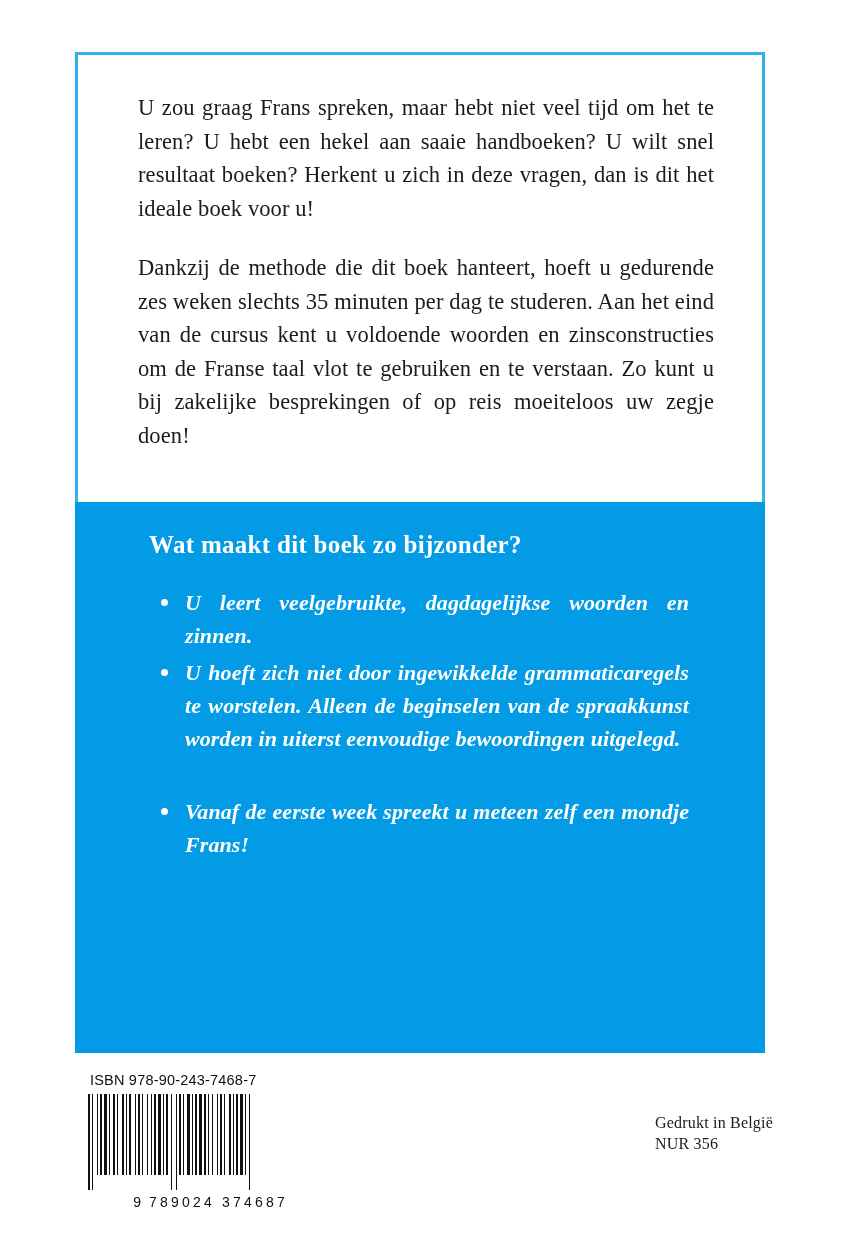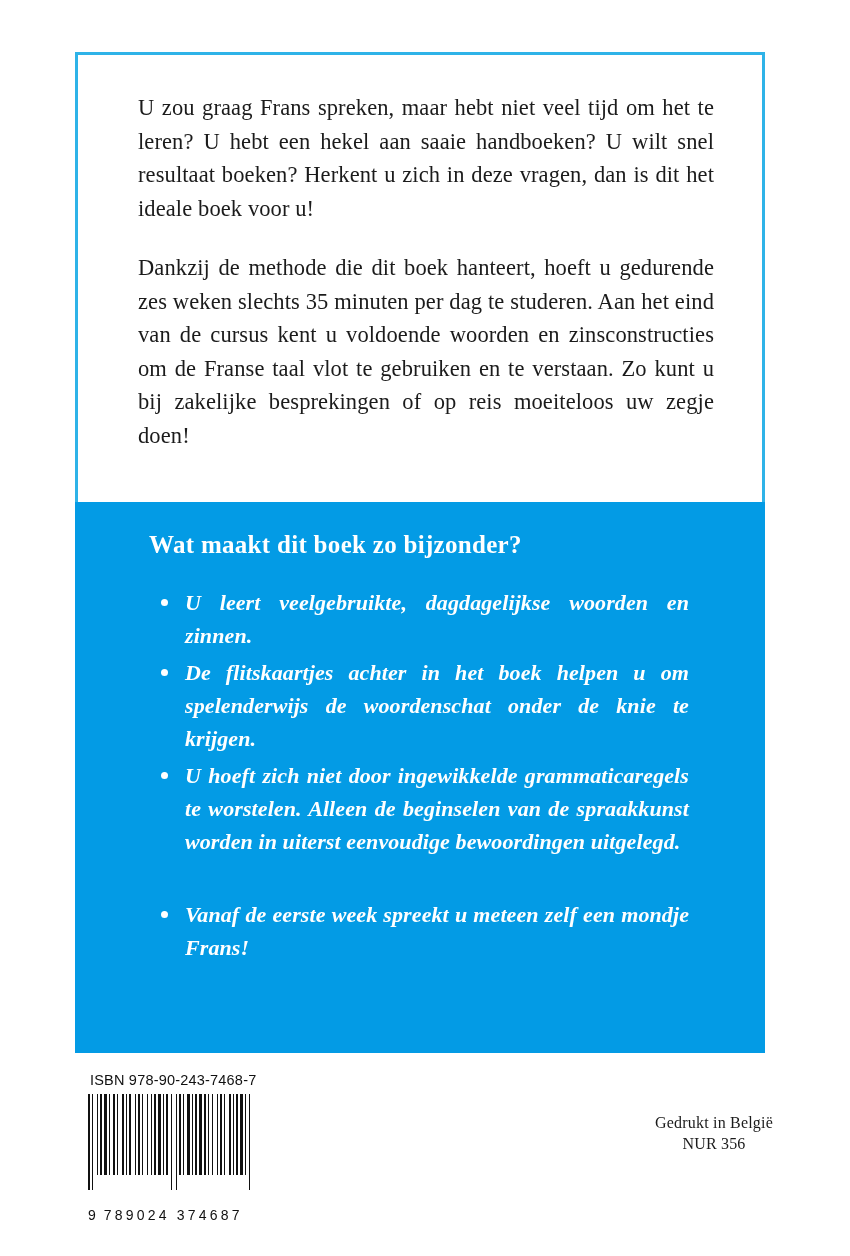--- a/index.html
+++ b/index.html
@@ -141,38 +141,39 @@
   }
   .barcode .bar {
     background: #111111;
     height: 100%;
     margin-right: 1px;
   }
   .barcode .bar.tall { height: 100%; }
   .barcode .bar.short { height: 84%; }
 
   .barcode-digits {
-    margin-top: 17px;
+    margin-top: 4px;
     width: 200px;
     font-family: "Liberation Sans", sans-serif;
     font-size: 14px;
     color: #111111;
     letter-spacing: 3.2px;
     white-space: nowrap;
+    text-align: right;
   }
   .barcode-digits .lead {
     letter-spacing: 0;
     margin-right: 8px;
   }
 
   .printed-block {
     position: absolute;
     right: 77px;
     top: 50px;
-    text-align: center;
+    text-align: left;
   }
   .printed-line {
     font-family: "Liberation Serif", serif;
     font-size: 16px;
     line-height: 21px;
     color: #1b1b1b;
     letter-spacing: 0.2px;
     white-space: nowrap;
   }
 </style>
@@ -183,21 +184,20 @@
 
   <div class="intro-region">
     <p class="para">U zou graag Frans spreken, maar hebt niet veel tijd om het te leren? U hebt een hekel aan saaie handboeken? U wilt snel resultaat boeken? Herkent u zich in deze vragen, dan is dit het ideale boek voor u!</p>
     <p class="para">Dankzij de methode die dit boek hanteert, hoeft u gedurende zes weken slechts 35 minuten per dag te studeren. Aan het eind van de cursus kent u voldoende woorden en zinsconstructies om de Franse taal vlot te gebruiken en te verstaan. Zo kunt u bij zakelijke besprekingen of op reis moeiteloos uw zegje doen!</p>
   </div>
 
   <div class="feature-panel">
     <h2 class="feature-heading">Wat maakt dit boek zo bijzonder?</h2>
     <ul class="feature-list">
       <li>U leert veelgebruikte, dagdagelijkse woorden en zinnen.</li>
-      <li>De flitskaartjes achter in het boek helpen u om spelenderwijs de woordenschat onder de knie te krijgen.</li>
       <li>U hoeft zich niet door ingewikkelde grammaticaregels te worstelen. Alleen de beginselen van de spraakkunst worden in uiterst eenvoudige bewoordingen uitgelegd.</li>
       <li class="spaced-item">Vanaf de eerste week spreekt u meteen zelf een mondje Frans!</li>
     </ul>
   </div>
 
 </div>
 
 <div class="meta-strip">
 
   <div class="isbn-block">

